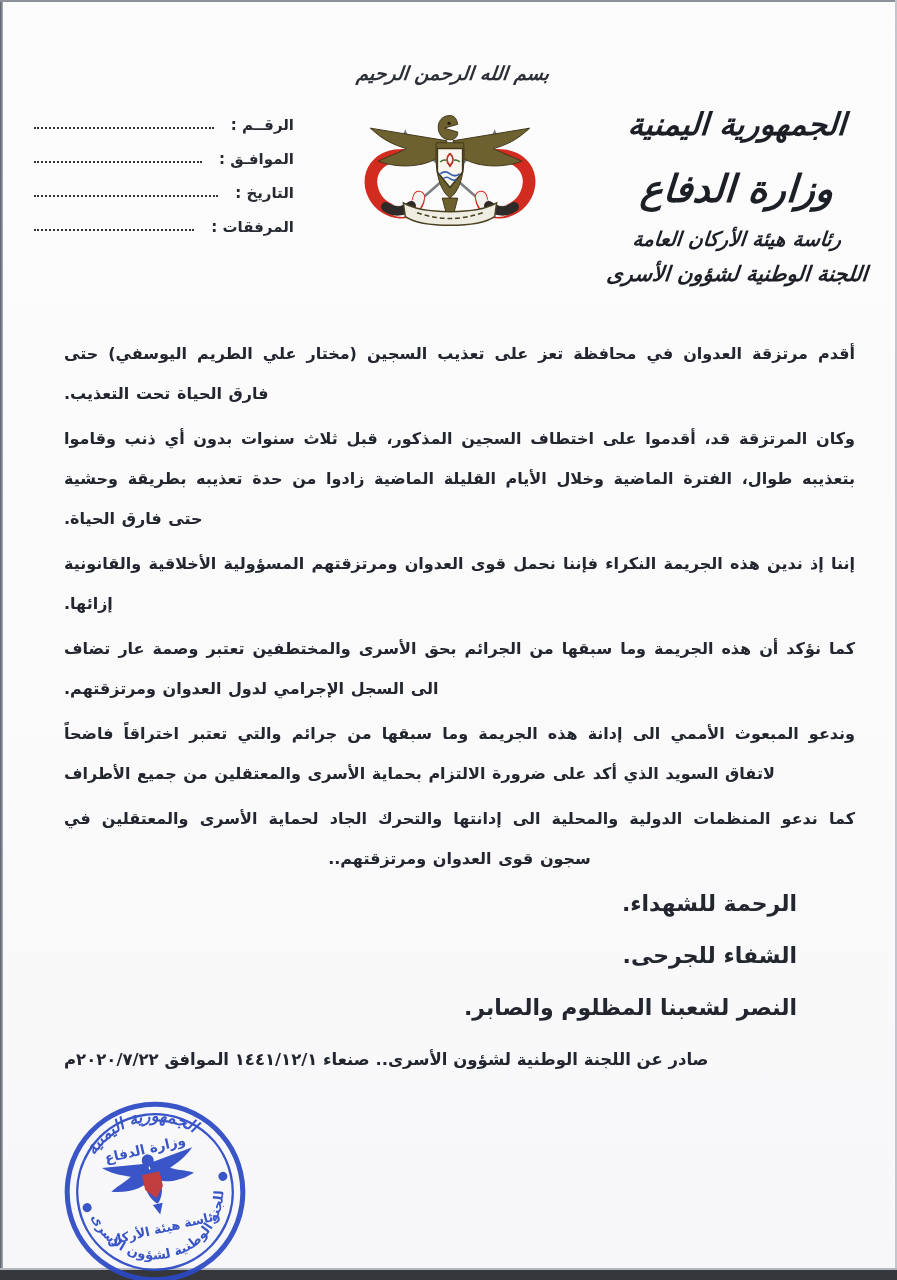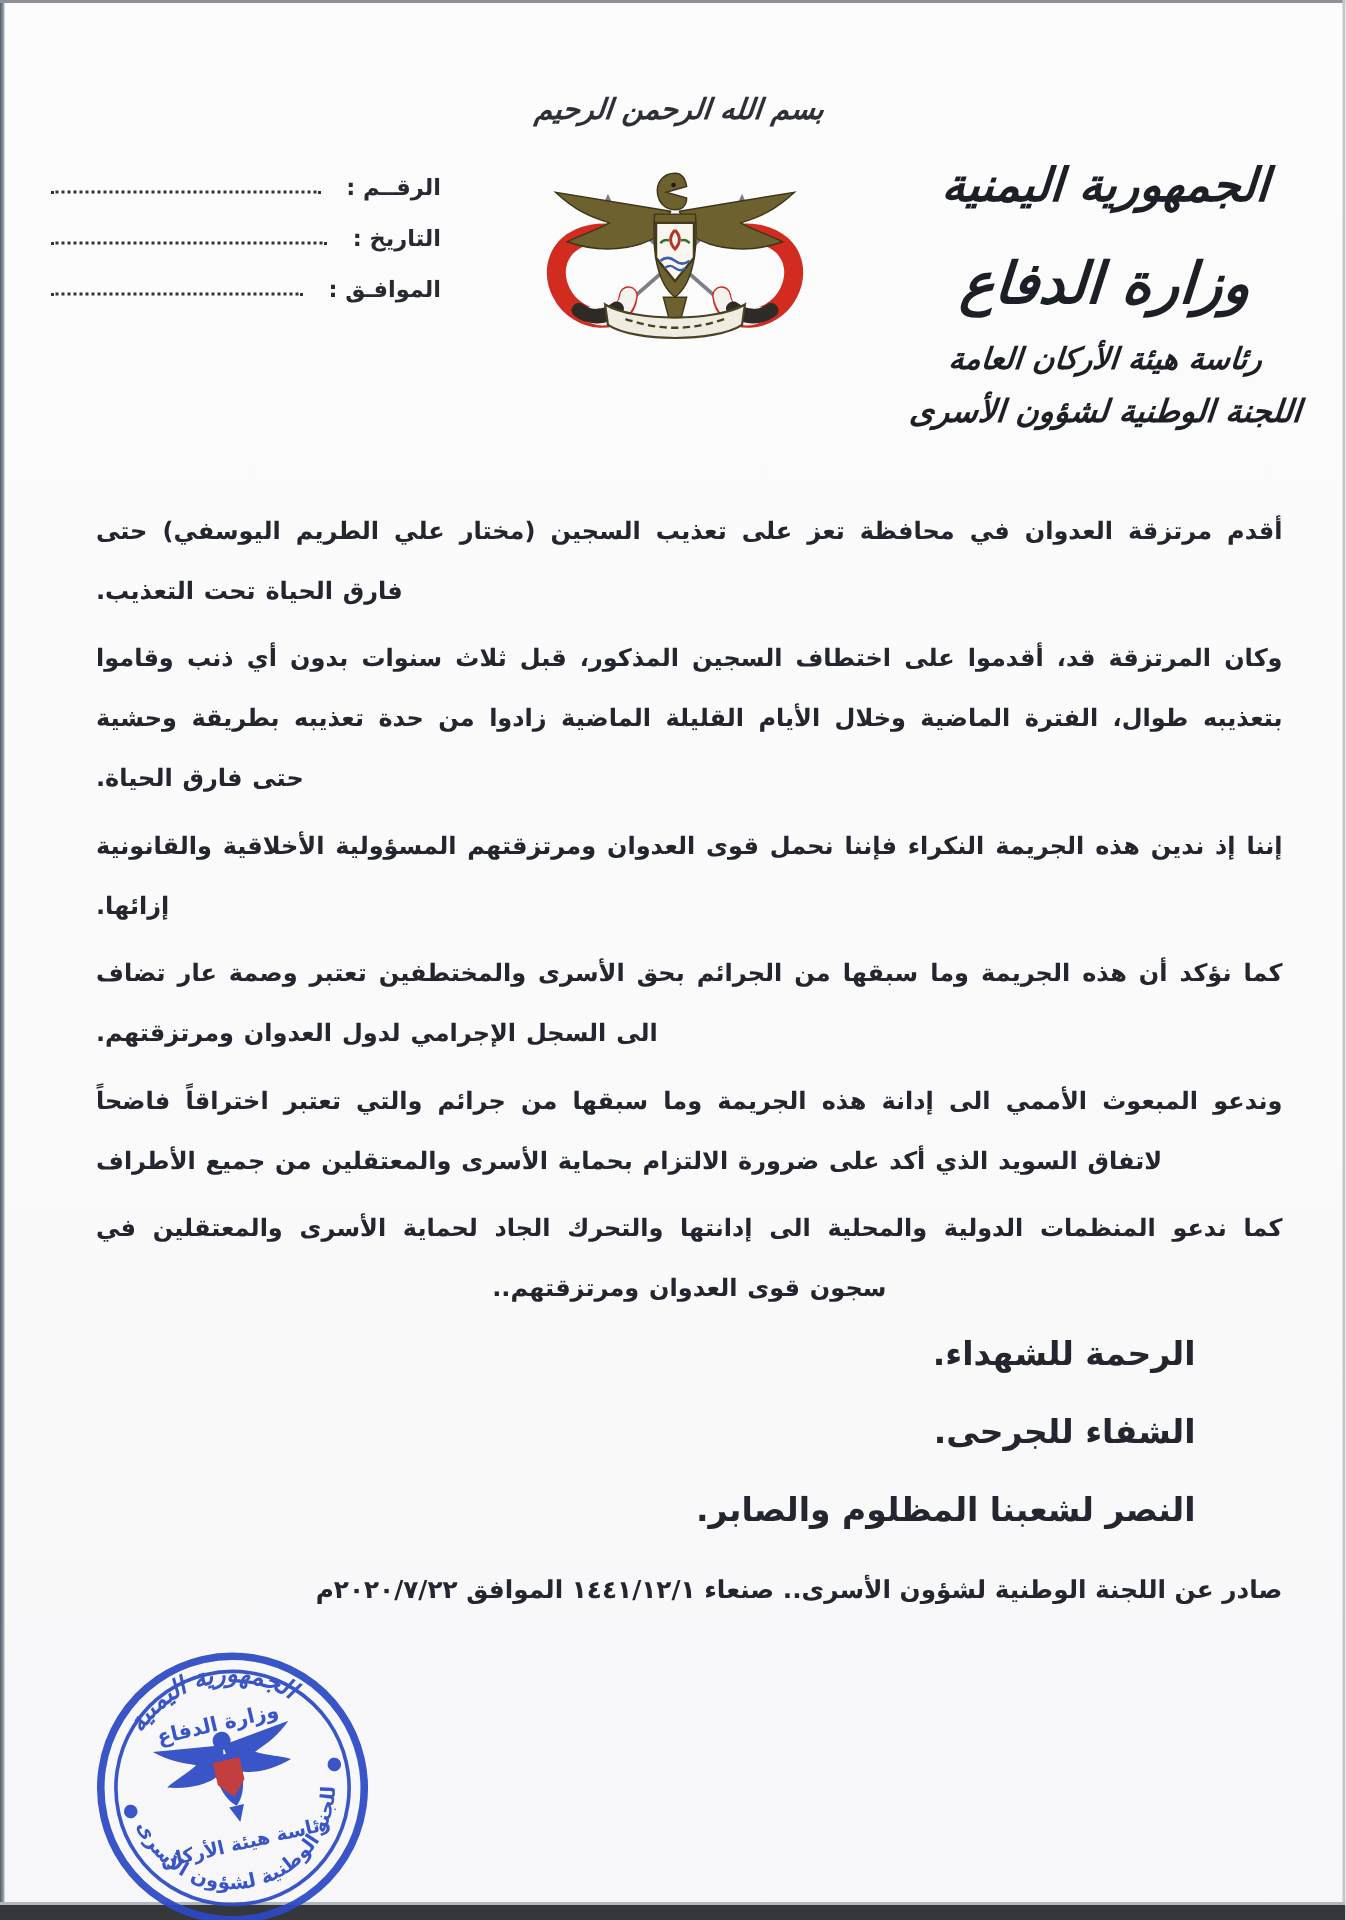--- a/index.html
+++ b/index.html
@@ -55,21 +55,21 @@
     word-spacing:1px;
   }
   .content p.center-last{text-align-last:center;}
   .closing{margin-top:2px;}
   .closing-line{
     font-size:22px;font-weight:bold;line-height:40px;margin-bottom:12px;
     text-align:right;padding-left:0;padding-right:58px;color:#23262e;
   }
   .issued{
     margin-top:6px;font-size:16.5px;font-weight:bold;line-height:40px;
-    text-align:right;color:#23262e;
+    text-align:left;color:#23262e;
   }
 
   
   .stamp-wrap{
     position:absolute;top:1096px;left:48px;width:214px;height:192px;
     transform:rotate(-13deg);opacity:.93;
   }
   .stamp-wrap svg{width:100%;height:100%;}
 </style>
 </head>
@@ -82,25 +82,29 @@
   <div class="edge-right"></div>
   <div class="edge-bottom-light"></div>
   <div class="edge-bottom-dark"></div>
 
   <div class="ref-fields">
     <div class="ref-row">
       <span class="ref-label">الرقــم :</span>
       <span class="ref-dots"></span>
     </div>
     <div class="ref-row">
+      <span class="ref-label">الموافـق :</span>
+      <span class="ref-dots"></span>
+    </div>
+    <div class="ref-row">
       <span class="ref-label">التاريخ :</span>
       <span class="ref-dots"></span>
     </div>
     <div class="ref-row">
-      <span class="ref-label">الموافـق :</span>
+      <span class="ref-label">المرفقات :</span>
       <span class="ref-dots"></span>
     </div>
   </div>
 
   <div class="bismillah">بسم الله الرحمن الرحيم</div>
 
   <svg class="emblem" viewBox="0 0 200 140" aria-hidden="true">
 
     <line x1="54" y1="36" x2="150" y2="120" stroke="#7d7f86" stroke-width="2.6"></line>
     <line x1="146" y1="36" x2="50" y2="120" stroke="#7d7f86" stroke-width="2.6"></line>

